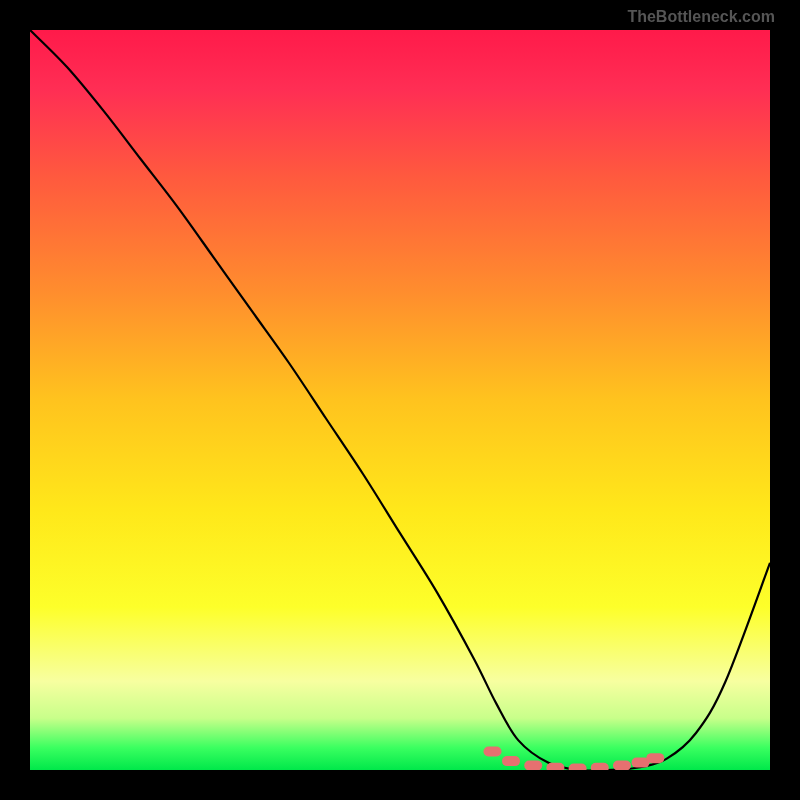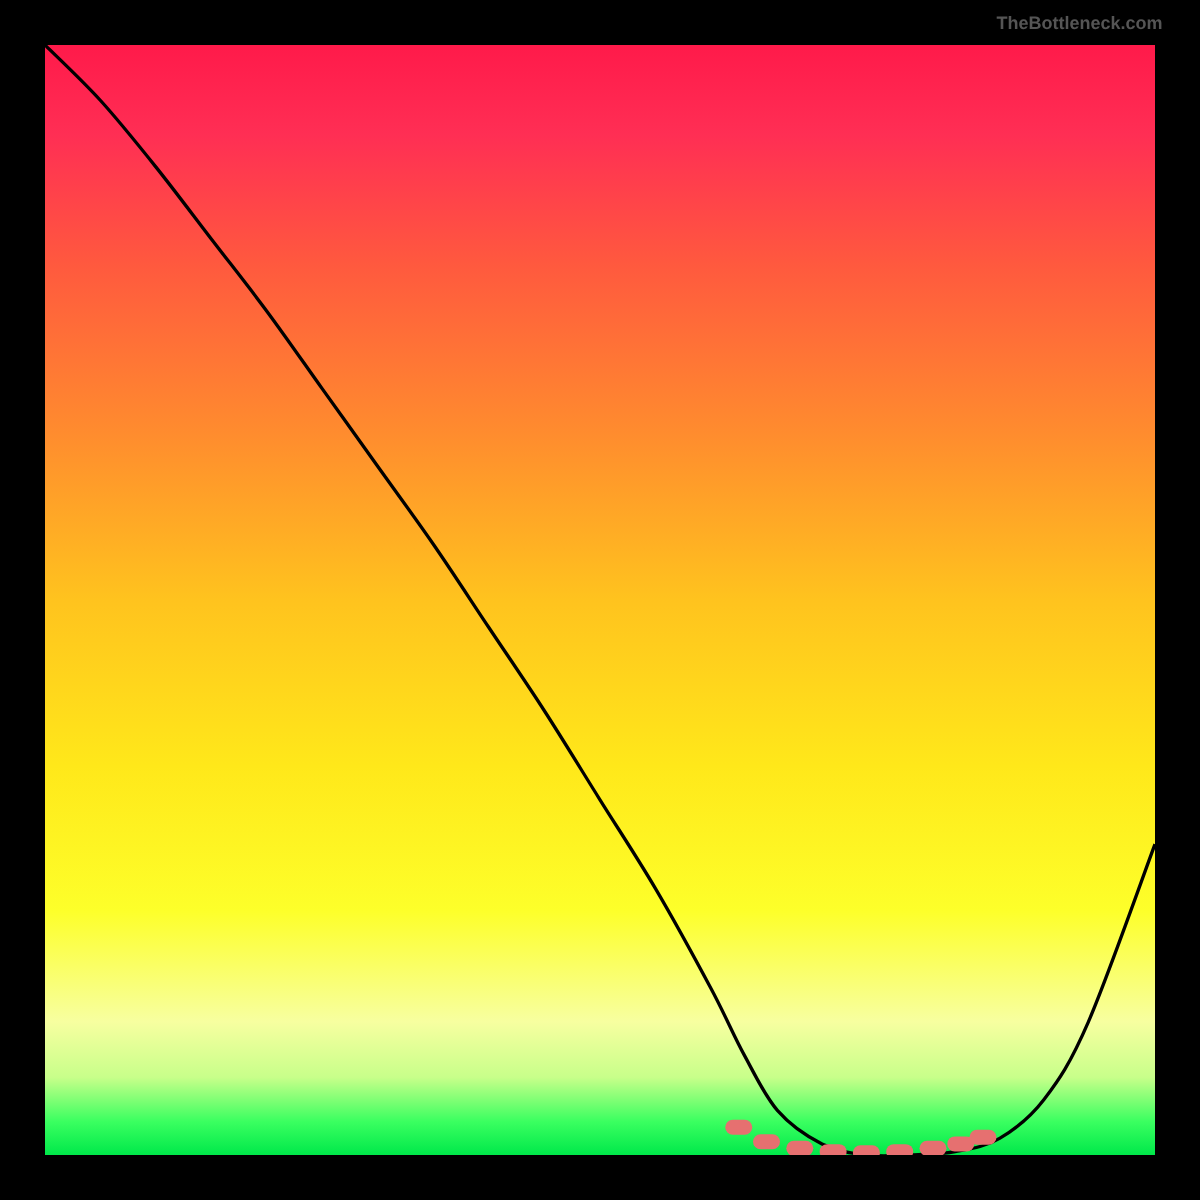--- a/index.html
+++ b/index.html
@@ -9,21 +9,21 @@
     background: #000;
     position: relative;
     overflow: hidden;
     font-family: Arial, sans-serif;
   }
   .watermark {
     position: absolute;
     top: 8px;
     right: 25px;
     color: #555;
-    font-size: 12px;
+    font-size: 16px;
     font-weight: bold;
     z-index: 10;
   }
   .plot-area {
     position: absolute;
     top: 30px;
     left: 30px;
     width: 740px;
     height: 740px;
     overflow: hidden;

